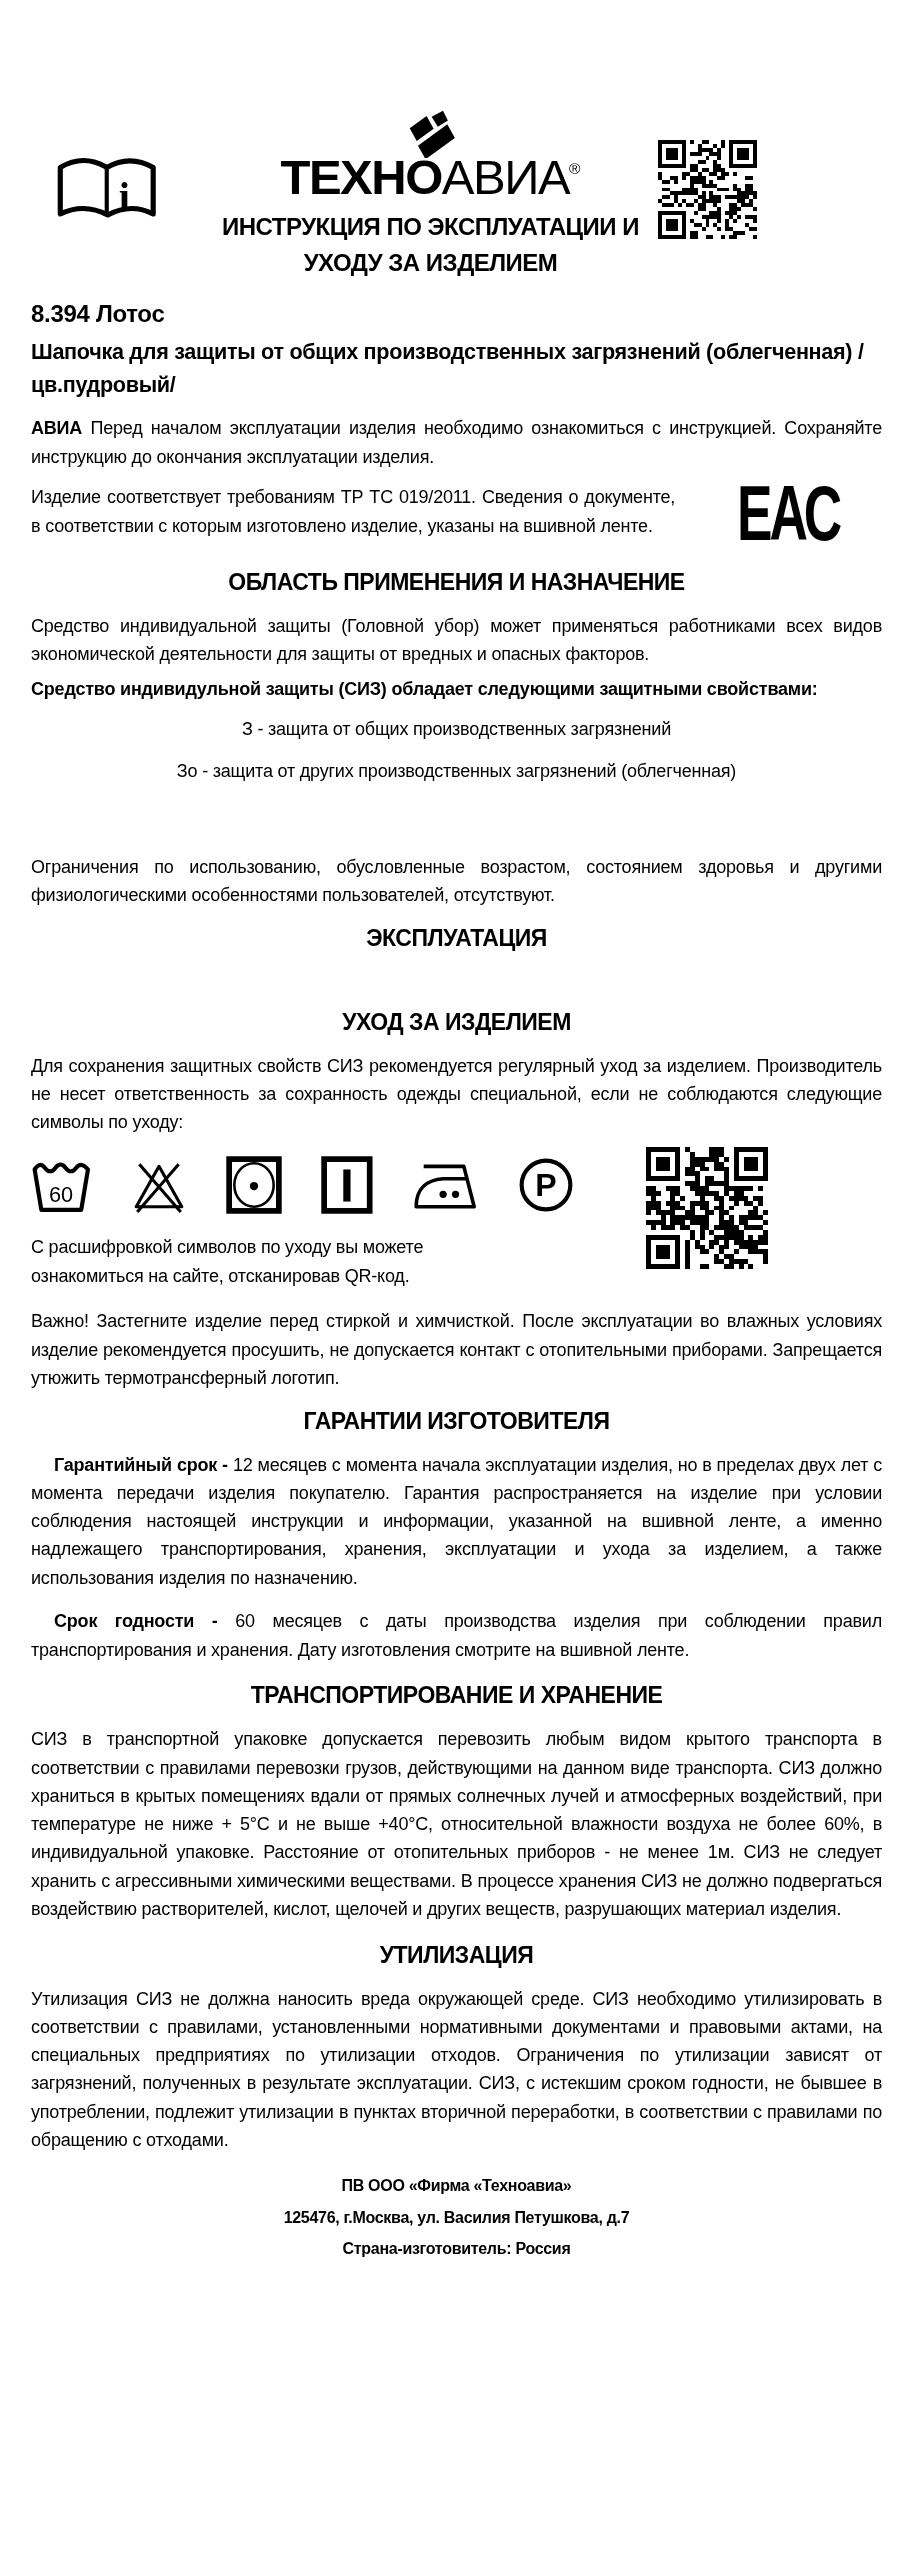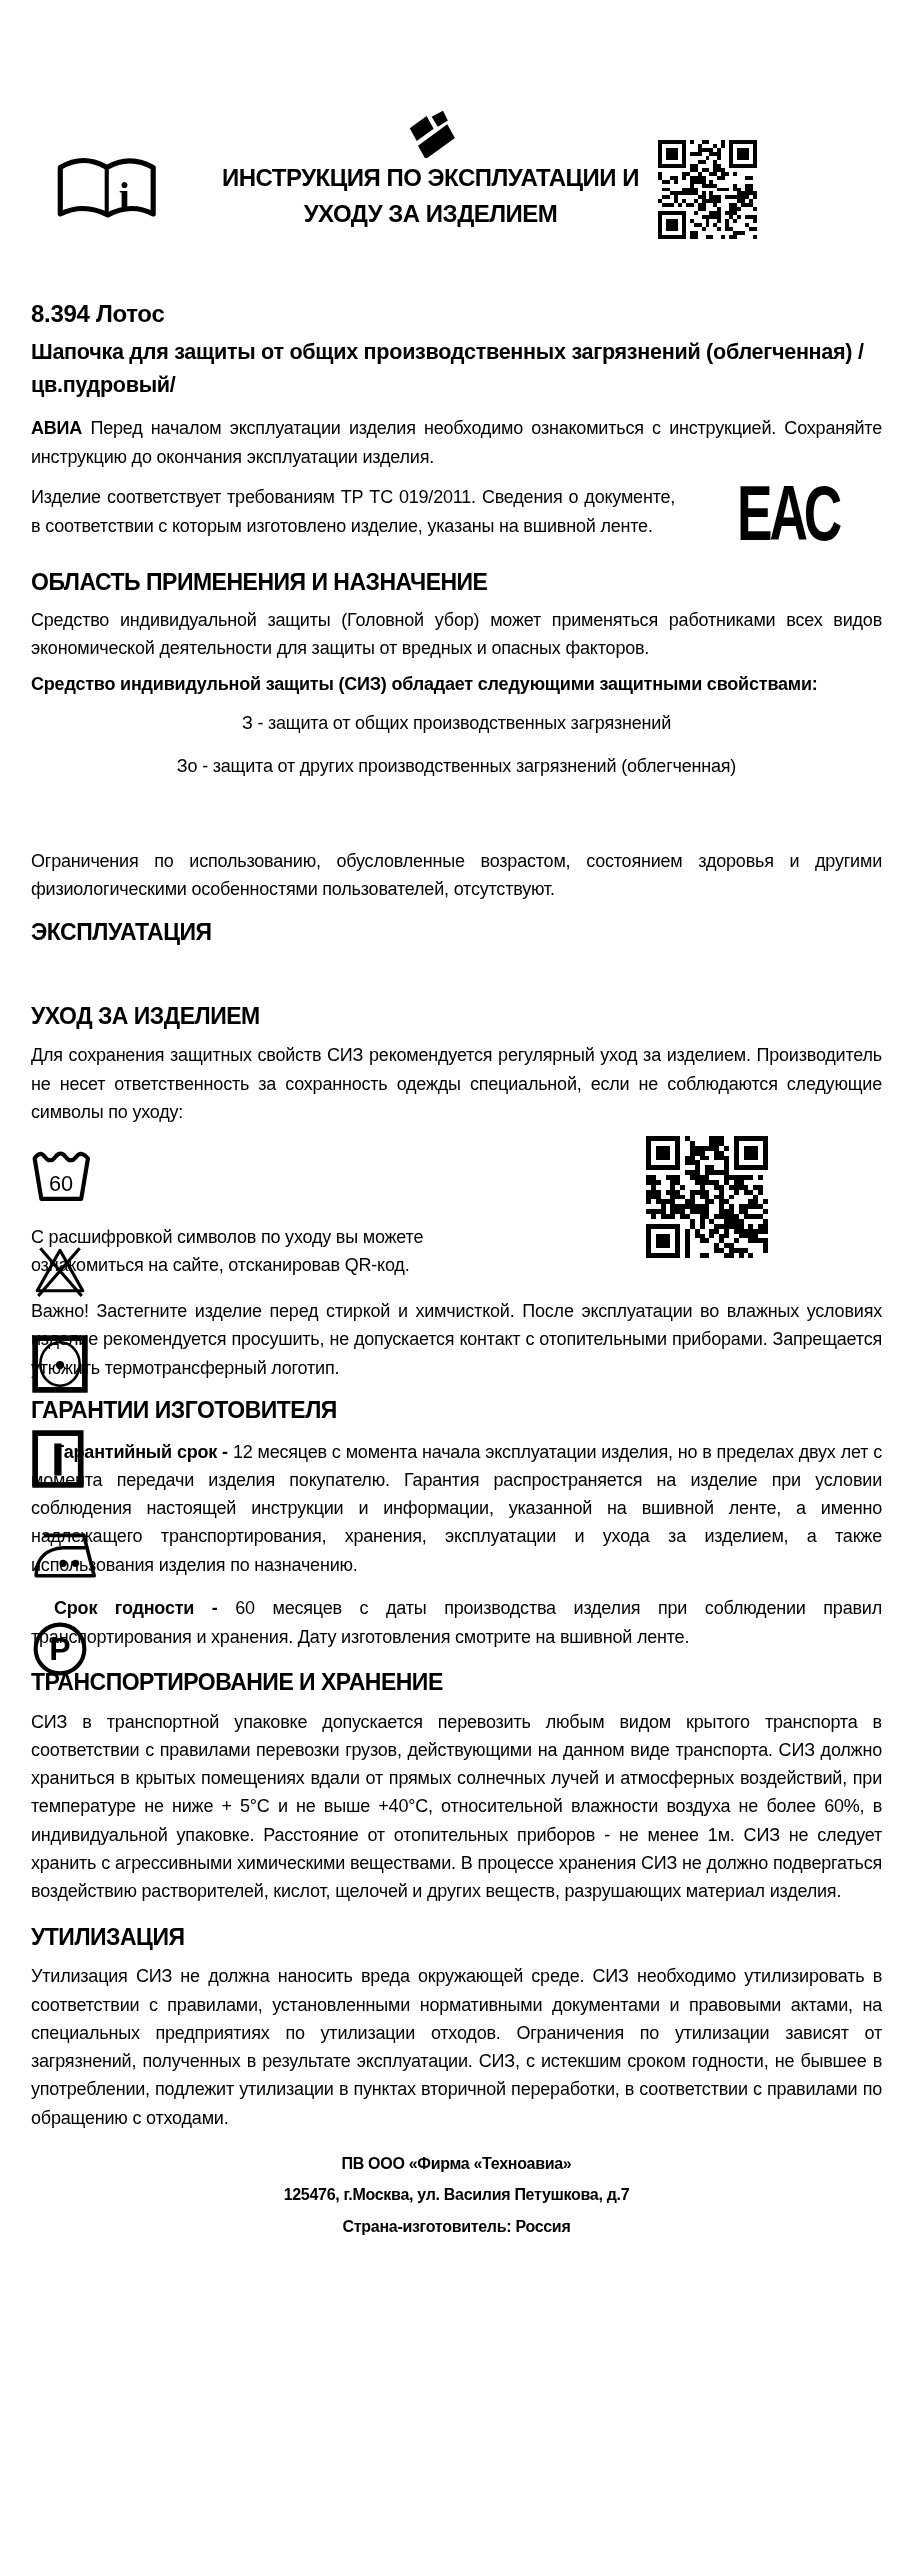--- a/index.html
+++ b/index.html
@@ -19,40 +19,40 @@
   .logo-reg{font-size:15.5px;font-weight:400;vertical-align:19.6px;letter-spacing:0;}
   .doc-title{margin:7.2px 0 0 0;font-size:24px;font-weight:700;line-height:1.48;letter-spacing:-0.5px;}
   .qr{display:block;}
   .qr-top{position:absolute;right:125px;top:140px;width:99px;height:99px;}
 
   
   .body-text{font-size:18px;line-height:1.57;text-align:justify;letter-spacing:-0.2px;margin:0;}
   .no-justify{text-align:center;}
   .bold{font-weight:700;}
   .indent{text-indent:23px;}
-  .section-heading{font-size:23px;font-weight:700;text-align:left;letter-spacing:-0.5px;margin:0;}
+  .section-heading{font-size:23px;font-weight:700;text-align:center;letter-spacing:-0.5px;margin:16px;}
   .product-code{font-size:24px;font-weight:700;margin:22px 0 0 0;letter-spacing:-0.3px;}
   .product-desc{font-size:21.6px;font-weight:700;line-height:1.5;margin:8.2px 0 0 0;max-width:835px;
                 letter-spacing:-0.3px;text-align:left;}
 
   .mt14{margin-top:7.2px;} .mt20{margin-top:10.3px;} .mt22{margin-top:11.3px;}
   .mt26{margin-top:13.4px;} .mt28{margin-top:14.4px;} .mt30{margin-top:15.5px;}
   .mt34{margin-top:17.5px;} .mt36{margin-top:18.5px;}
   .mt110{margin-top:57px;} .mt130{margin-top:67px;}
 
   
   .conformity{display:flex;align-items:flex-start;margin-top:12.4px;gap:40px;}
   .conformity .body-text{width:685px;}
   .eac-mark{margin-left:auto;margin-right:20.6px;margin-top:-8.2px;
             font-size:76px;font-weight:700;line-height:1;letter-spacing:-4.1px;
             transform:scale(0.70,1.02);transform-origin:center top;}
 
   
   .care-visual{position:relative;margin-top:18.5px;min-height:62px;}
-  .symbols-row{display:flex;align-items:flex-start;gap:37px;height:61px;flex-direction:column;}
+  .symbols-row{display:flex;align-items:center;gap:37px;height:61px;}
   .symbols-row svg{height:58px;width:auto;flex:0 0 auto;}
   .qr-care{position:absolute;right:114px;top:-8.2px;width:122px;height:122px;}
   .qr-note{max-width:453px;text-align:left;margin-top:17.5px;}
 
   
   .footer-line{font-size:16px;font-weight:700;text-align:center;margin:13.4px 0 0 0;letter-spacing:-0.3px;}
   .footer-block{margin-top:23px;}
 </style>
 </head>
 <body>
@@ -72,20 +72,23 @@
     <div class="header-center">
       <span class="logo-mark">
         <svg viewBox="0 0 150 110" width="68" height="50">
           <g transform="rotate(-36 75 55)" fill="#000">
             <polygon points="34,12 80,12 76,44 30,44"></polygon>
             <polygon points="26,54 106,54 102,88 22,88"></polygon>
             <polygon points="88,20 116,24 112,48 86,46"></polygon>
           </g>
         </svg>
       </span>
+      <div class="logo-line">
+        <span class="logo-bold">ТЕХНО</span><span class="logo-light">АВИА</span><span class="logo-reg">®</span>
+      </div>
       <h1 class="doc-title"><span>ИНСТРУКЦИЯ ПО ЭКСПЛУАТАЦИИ И</span><br>
         <span>УХОДУ ЗА ИЗДЕЛИЕМ</span></h1>
     </div>
 
     <span class="qr qr-top"><svg viewBox="0 0 25 25" width="100%" height="100%" shape-rendering="crispEdges">
           <rect width="25" height="25" fill="#fff"></rect>
           <rect x="8" y="0" width="1" height="1" fill="#000"></rect>
           <rect x="11" y="0" width="1" height="1" fill="#000"></rect>
           <rect x="12" y="0" width="1" height="1" fill="#000"></rect>
           <rect x="16" y="0" width="1" height="1" fill="#000"></rect>

